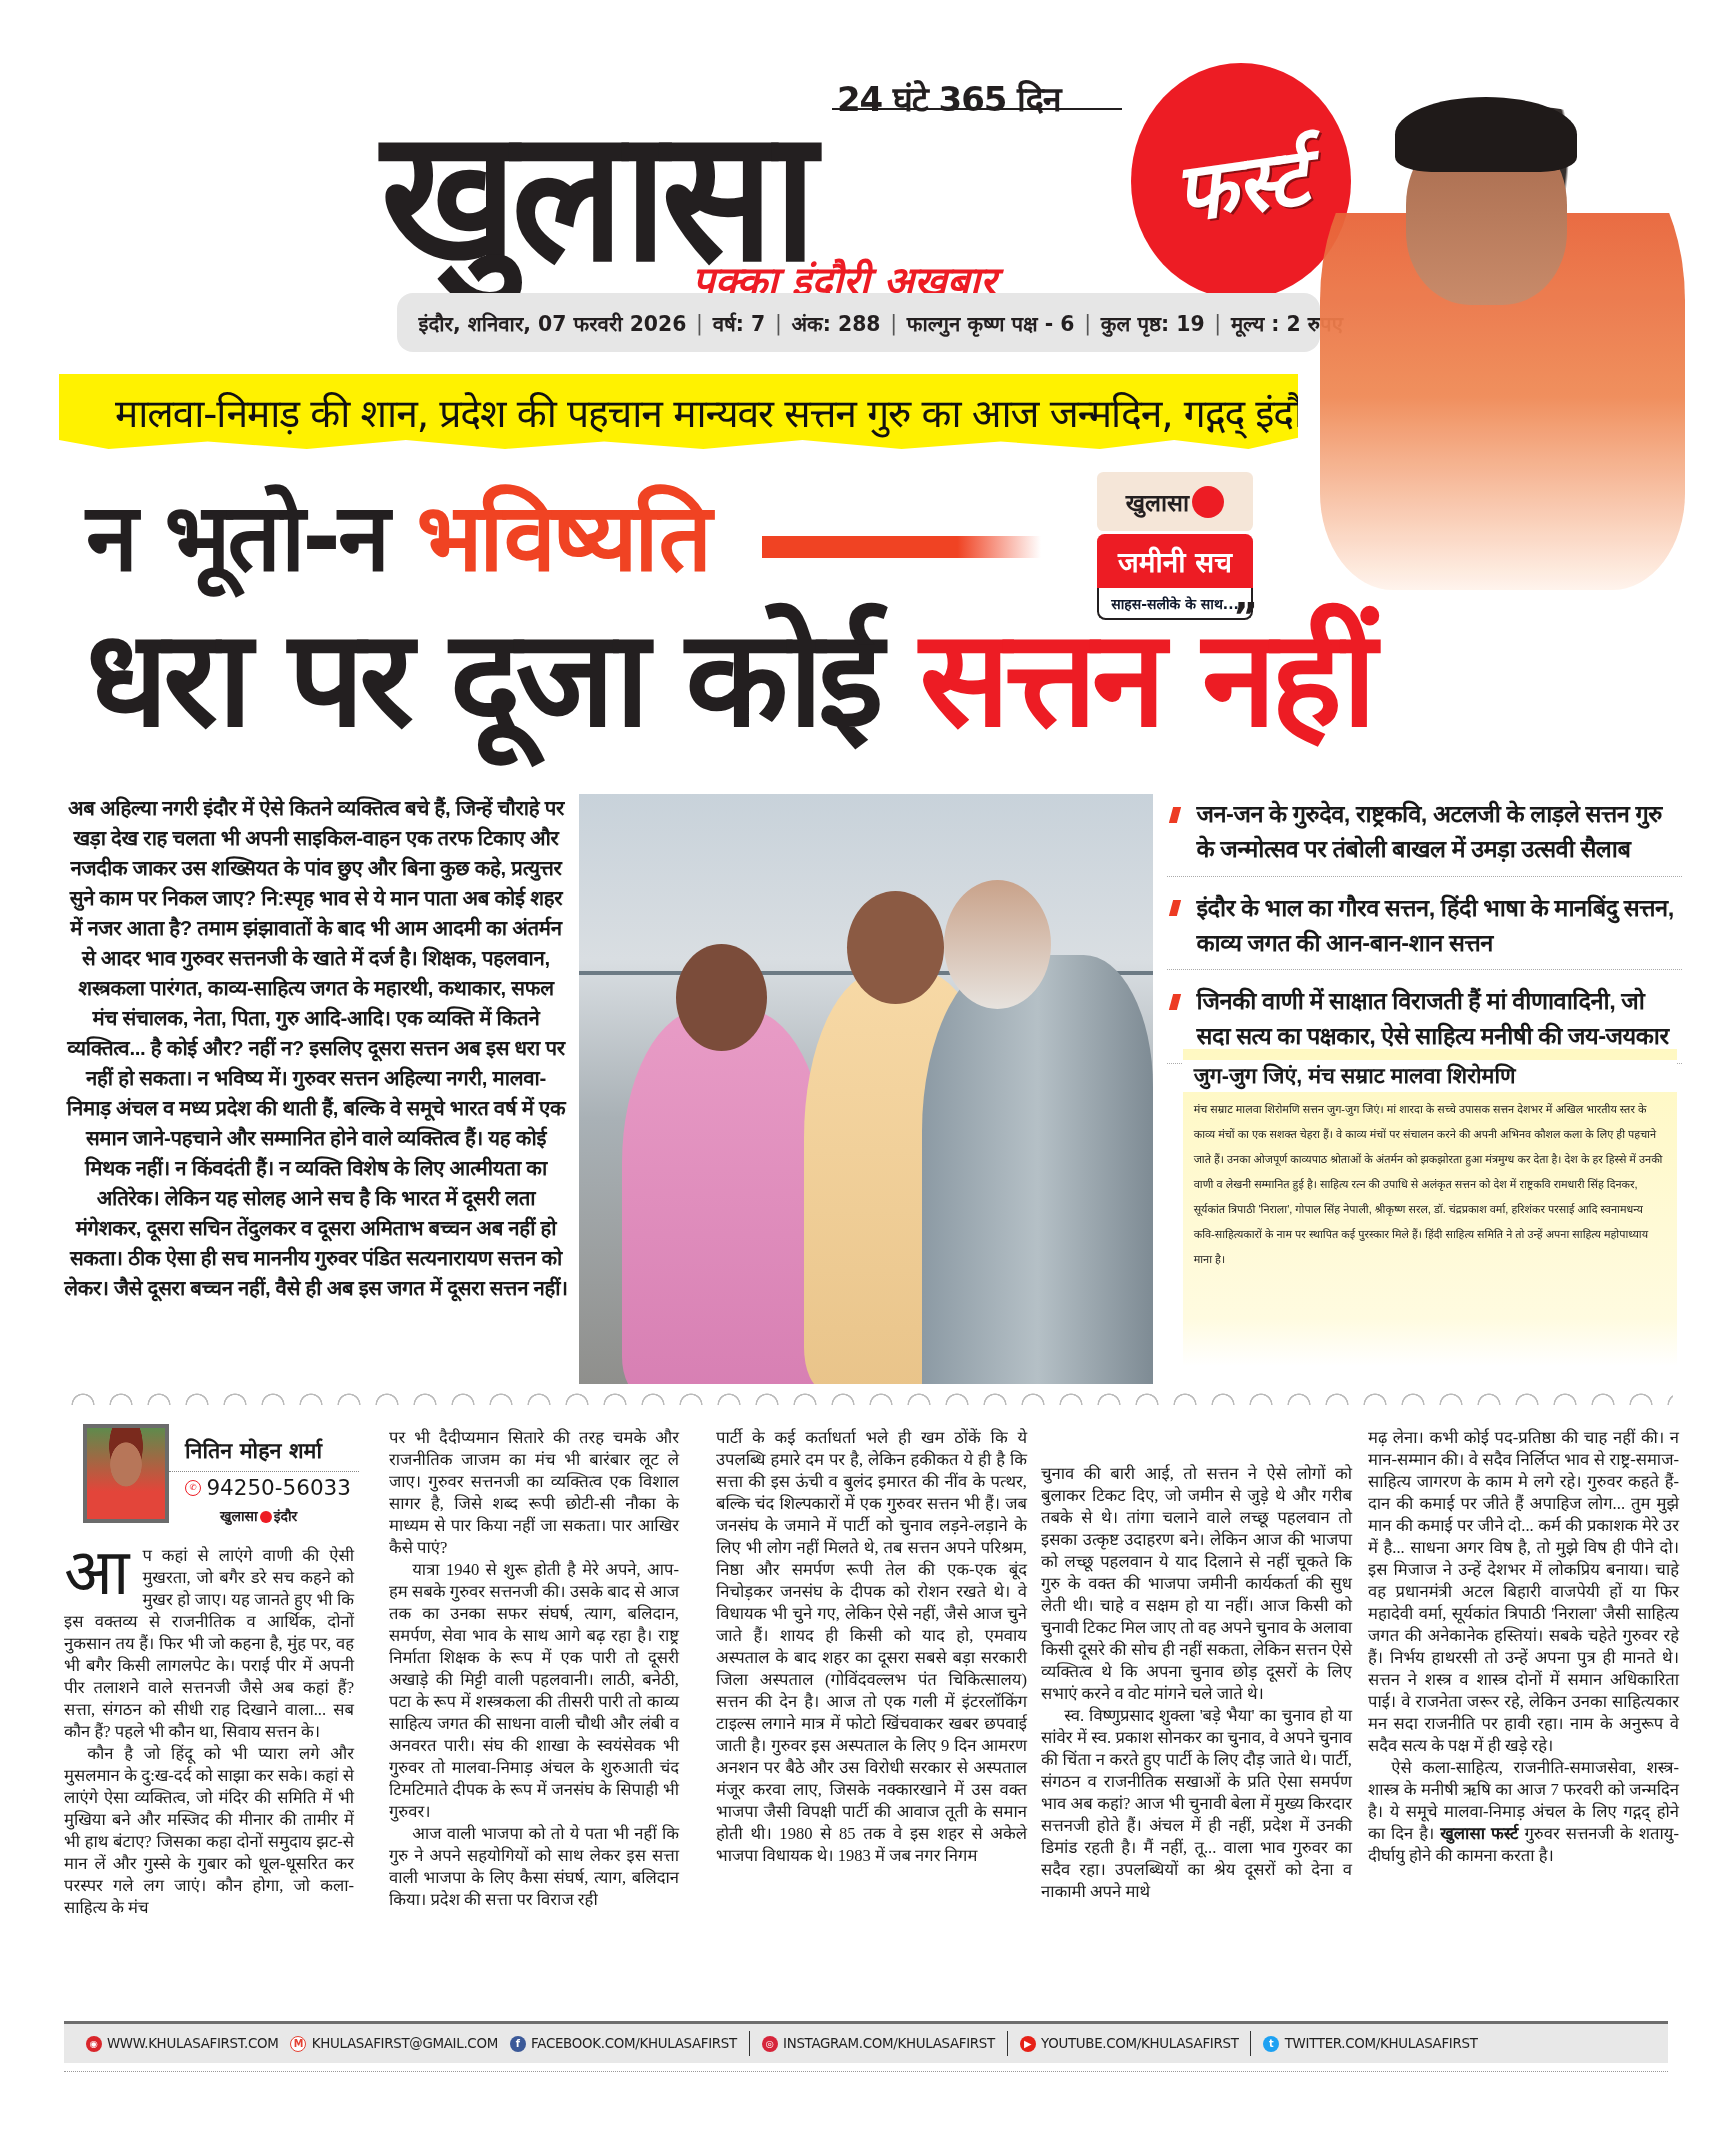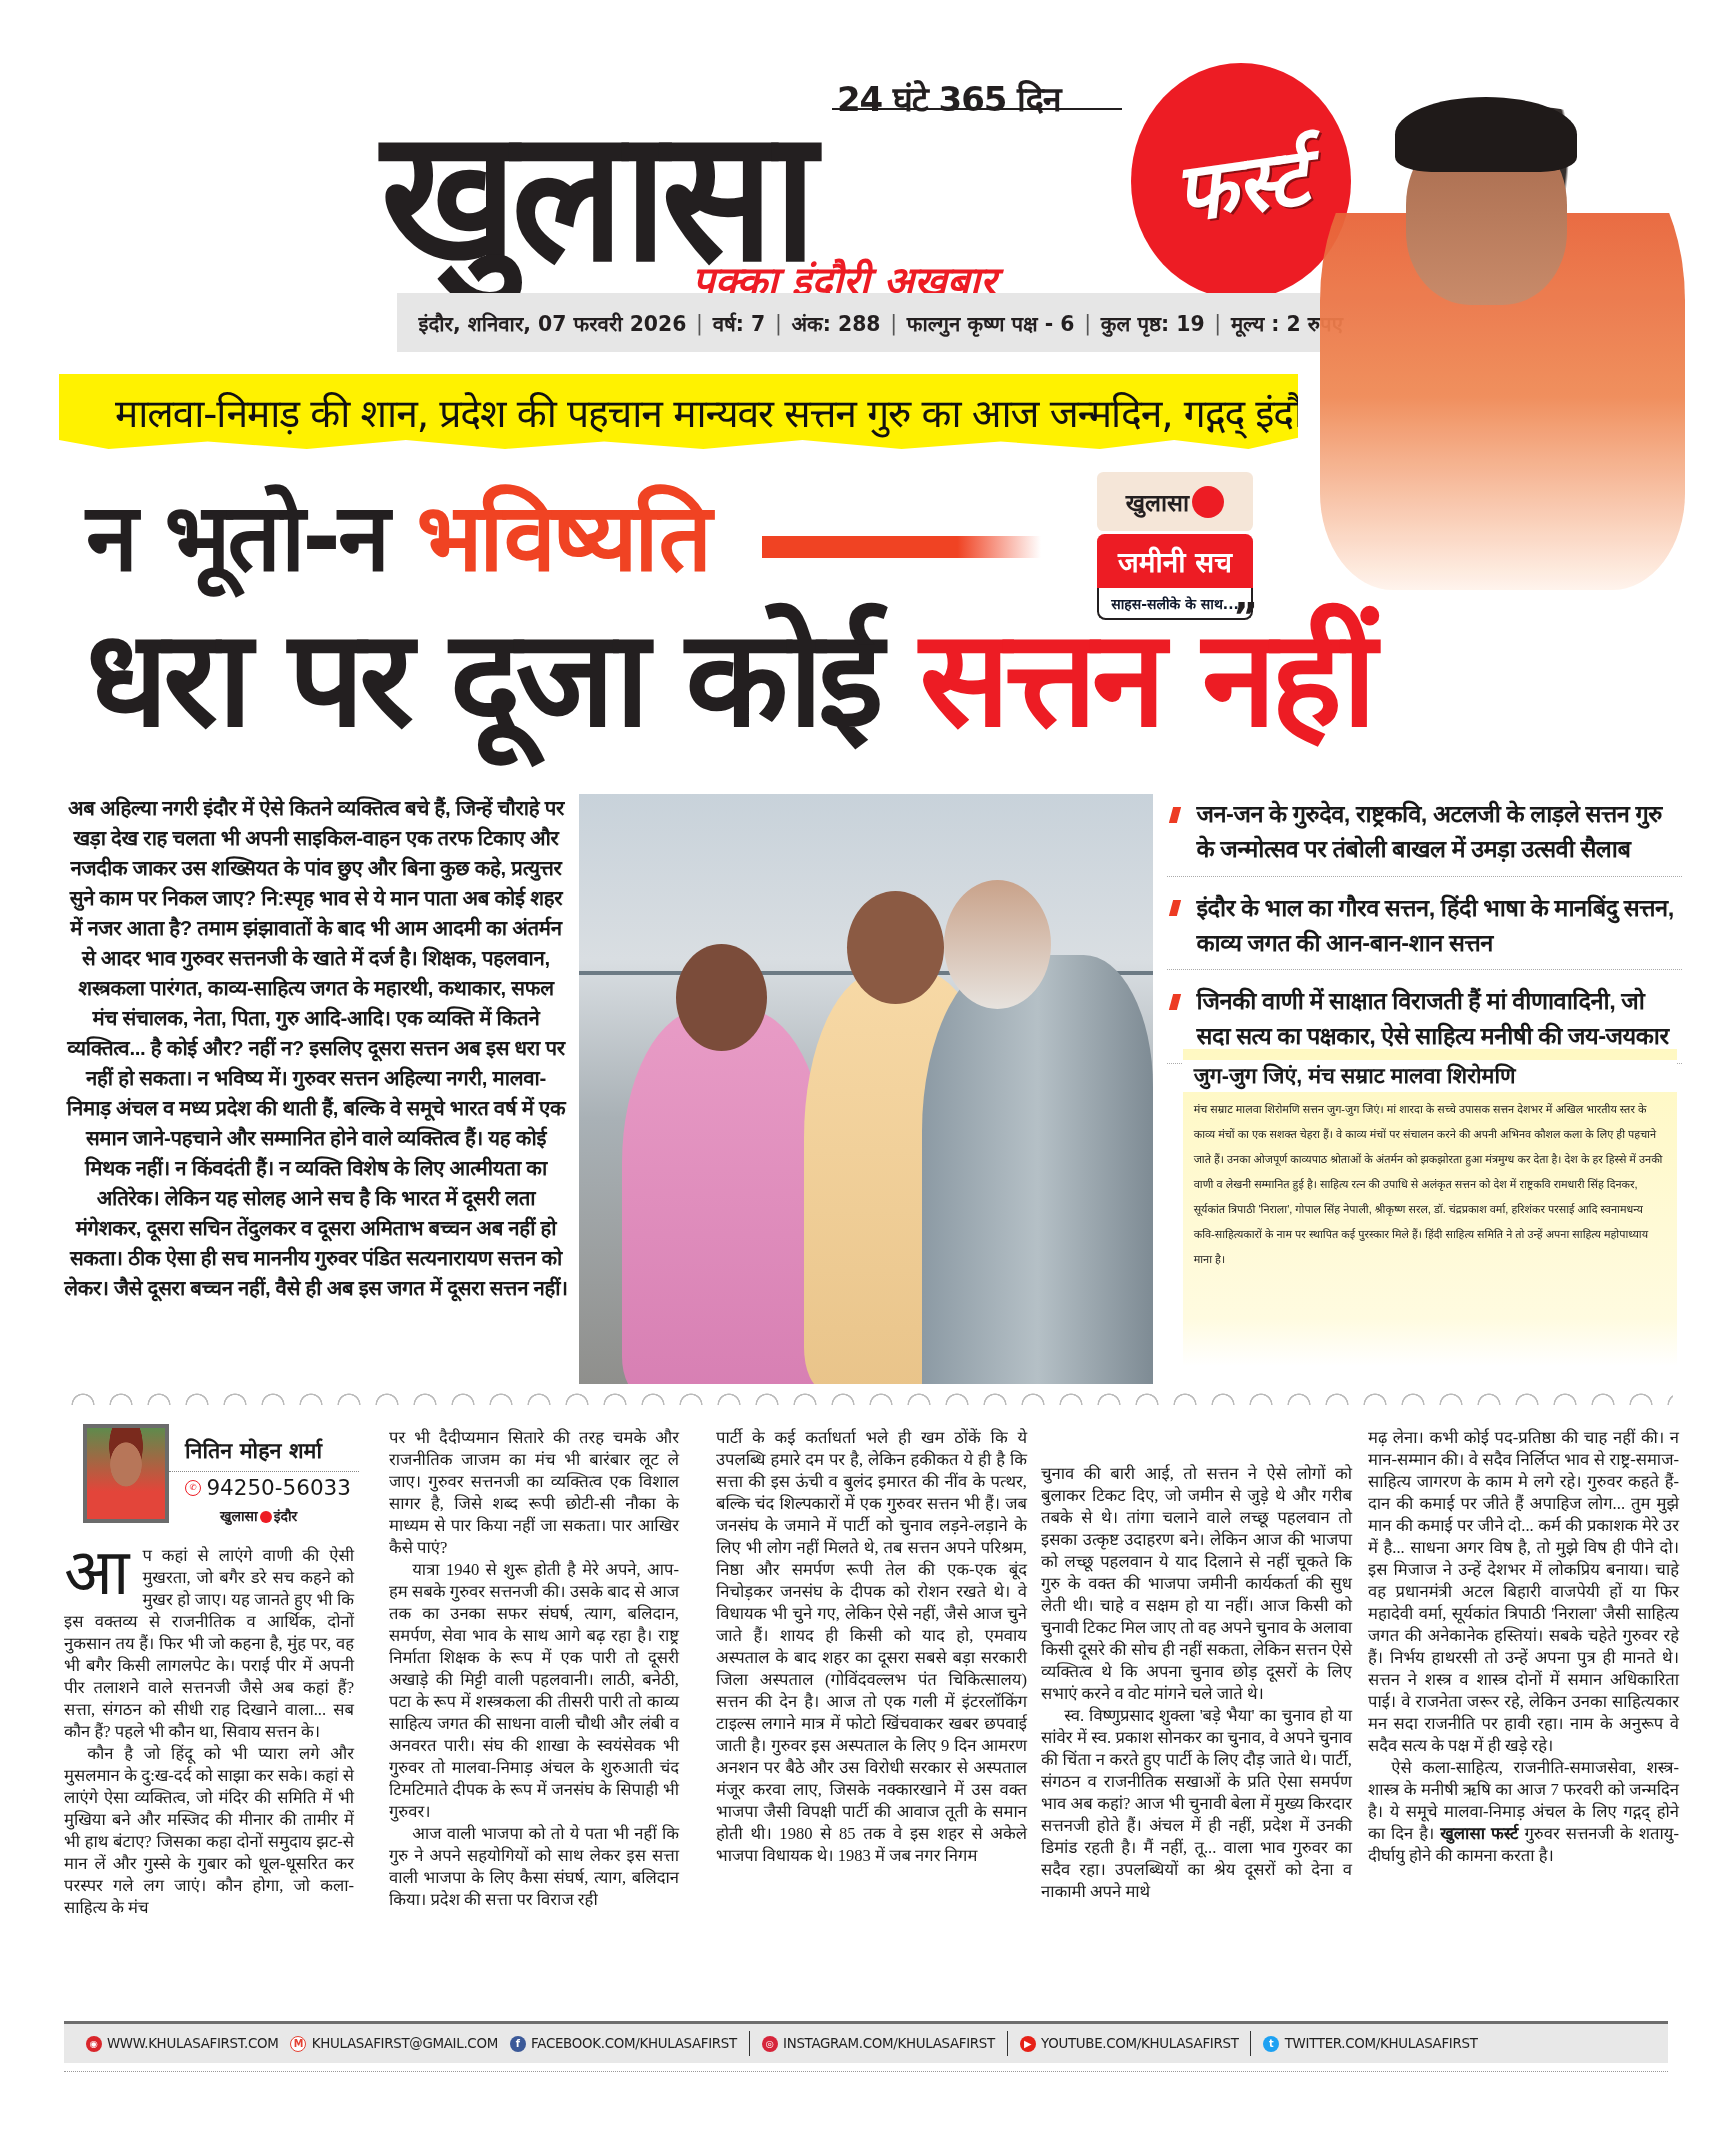--- a/index.html
+++ b/index.html
@@ -7,21 +7,21 @@
   body { position: relative; font-family: "DejaVu Sans", "Liberation Sans", sans-serif; color: #1a1a1a; }
 
   
   .masthead { position: absolute; left: 0; top: 0; width: 1730px; height: 343px; }
   .tagline-top { position: absolute; left: 837px; top: 75px; font-size: 34px; font-weight: 900; color: #231f20; letter-spacing: -1.1px; }
   .logo-main { position: absolute; left: 381px; top: 105px; font-size: 166px; font-weight: 900; color: #231f20; line-height: 1; letter-spacing: -5.4px; transform: scaleY(1.1); transform-origin: top left; }
   .logo-rule { position: absolute; left: 832px; top: 108px; width: 290px; height: 1.6px; background: #231f20; }
   .logo-circle { position: absolute; left: 1131px; top: 63px; width: 220px; height: 236px; border-radius: 50%; background: #ed1c24; display:flex; align-items:center; justify-content:center; }
   .logo-circle span { color: #fff; font-size: 80px; font-weight: 900; font-style: italic; transform: rotate(-8deg); text-shadow: 2.1px 2.1px 0 #8a0f13; }
   .logo-sub { position: absolute; left: 692px; top: 252px; font-size: 40px; font-weight: 900; font-style: italic; color: #ed1c24; }
-  .dateline { position: absolute; left: 397px; top: 293px; width: 923px; height: 59px; background: #e6e6e6; display: flex; align-items: center; padding-left: 21.5px; font-size: 20.4px; font-weight: 700; color: #231f20; gap: 9.7px; white-space: nowrap; }
+  .dateline { position: absolute; left: 397px; top: 293px; width: 923px; height: 59px; background: #e6e6e6; display: flex; align-items: center; padding-left: 21.5px; font-size: 20.4px; font-weight: 700; color: #231f20; gap: 9.7px; white-space: nowrap; border-radius: 16px; }
   .dateline .sep { color: #555; font-weight: 400; }
 
   .portrait { position: absolute; left: 1320px; top: 107px; width: 365px; height: 483px; border-radius: 40% 40% 20% 20%;
       background: radial-gradient(ellipse at 55% 18%, #c98c6a 0 12%, transparent 13%),
                   radial-gradient(ellipse at 55% 10%, #2a2321 0 16%, transparent 17%),
                   linear-gradient(180deg, transparent 0 22%, #e8653a 22%, #f08a56 60%, #fff4ec 100%);
       opacity: 0.95; }
   .portrait-face { position:absolute; left: 1406px; top: 123px; width: 161px; height: 182px; border-radius: 45% 45% 40% 40%; background: linear-gradient(#a66a4d,#c98b6a); }
   .portrait-hair { position:absolute; left: 1395px; top: 97px; width: 182px; height: 75px; border-radius: 50% 50% 20% 20%; background:#1f1a19; }
 

